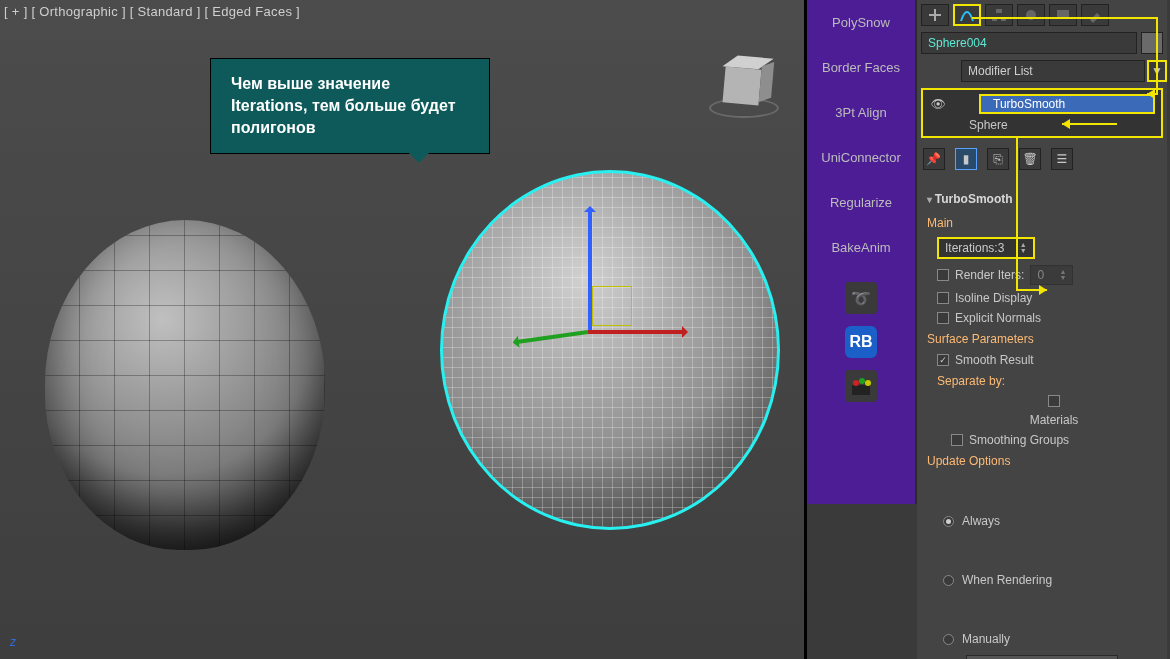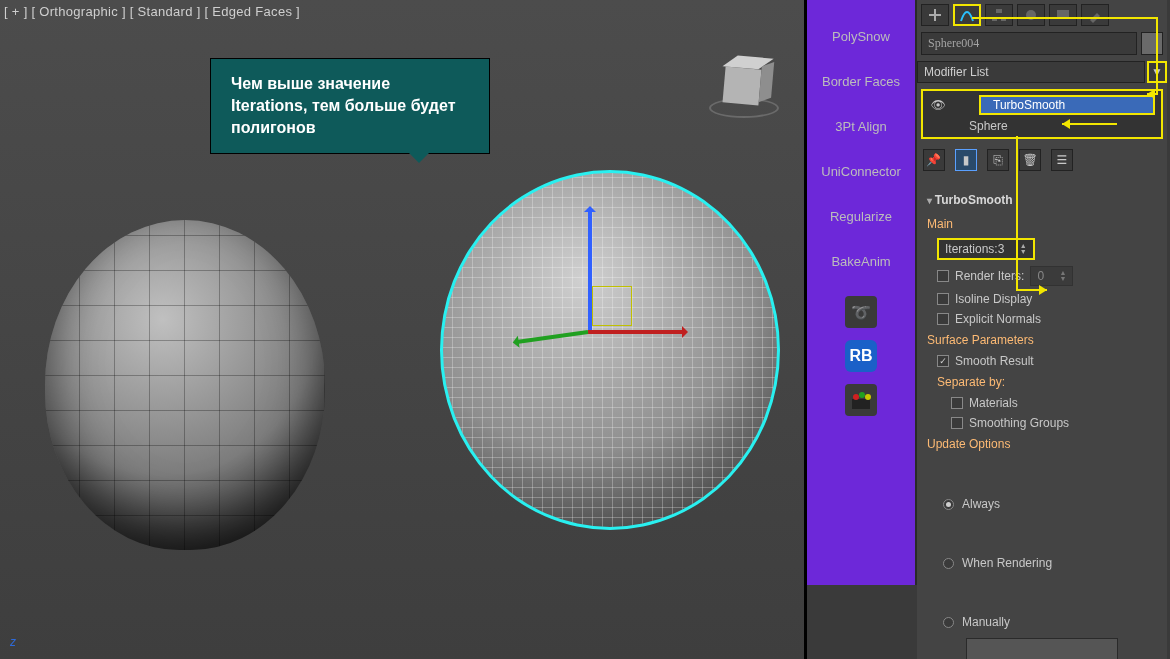--- a/index.html
+++ b/index.html
@@ -41,36 +41,36 @@
 .axis-z::after{ content:""; position:absolute; top:-10px; left:-4px; border:6px solid transparent; border-bottom-color:#3060ff;}
 .axis-x { position:absolute; left:0; bottom:-4px; width:96px; height:4px; background:#c02020; }
 .axis-x::after{ content:""; position:absolute; right:-10px; top:-4px; border:6px solid transparent; border-left-color:#c02020;}
 .axis-y { position:absolute; left:-72px; bottom:-4px; width:72px; height:4px; background:#20a020; transform-origin: right center; transform: rotate(-8deg); }
 .axis-y::after{ content:""; position:absolute; left:-10px; top:-4px; border:6px solid transparent; border-right-color:#20a020;}
 .gizmo-plane { position:absolute; left:4px; bottom:4px; width:40px; height:40px; border:1px solid #c0c000; }
 
 .axis-label { position:absolute; left:10px; bottom:10px; color:#2e6ad8; font-size:12px; font-style:italic; }
 
 
-.tool-col { width: 110px; height: 585px; background: #6d28d9; border-right: 2px solid #2a2a2a; padding-top: 14px; }
+.tool-col { width: 110px; height: 504px; background: #4c1d95; border-right: 2px solid #2a2a2a; padding-top: 0; }
 .tool-item { color:#bcbcbc; text-align:center; font-size:13px; padding: 15px 2px; cursor:pointer; }
 .tool-icon { width:32px; height:32px; margin: 12px auto; border-radius:4px; display:flex; align-items:center; justify-content:center; font-size:16px; }
 
 
 .panel { width: 250px; height: 659px; background:#444; color:#c8c8c8; font-size:12px; display:flex; flex-direction:column; }
 .panel-tabs { display:flex; gap:4px; padding:4px; }
 .ptab { width:28px; height:22px; background:#3a3a3a; border:1px solid #222; display:flex; align-items:center; justify-content:center; }
 .ptab svg{ width:16px; height:16px; }
 .ptab.active { border:2px solid #f2e600; }
 
 .name-row { display:flex; gap:4px; padding:2px 4px 4px; }
-.name-input { flex:1; background:#3a3a3a; border:1px solid #222; color:#a3a3a3; padding:3px 6px; font-size:12px;font-family:Liberation Serif, serif; }
+.name-input { flex:1; background:#3a3a3a; border:1px solid #222; color:#5eead4; padding:3px 6px; font-size:12px; }
 .color-swatch { width:22px; background:#6a6a6a; border:1px solid #222; }
 
-.dropdown-row { padding: 2px 0; display:flex; gap:2px; }
+.dropdown-row { padding: 2px 0; display:flex; gap:2px;margin-left:44px; }
 .dropdown { flex:1; background:#3a3a3a; border:1px solid #222; padding: 3px 6px; color:#cfcfcf; position:relative; }
 .dd-arrow { width:20px; background:#3a3a3a; border:2px solid #f2e600; display:flex; align-items:center; justify-content:center; }
 
 .mod-stack { margin:4px; border:2px solid #f2e600; background:#333; padding:2px; }
 .mod-row { display:flex; align-items:center; gap:8px; padding:2px 4px; }
 .mod-row.sel { background:#3a6ab8; color:#fff; border:2px solid #f2e600; margin-left:24px; }
 .eye { width:18px; text-align:center; }
 
 .stack-tools { display:flex; gap:10px; padding:6px; align-items:center; }
 .st-btn { width:22px; height:22px; background:#3a3a3a; border:1px solid #222; display:flex; align-items:center; justify-content:center; }
@@ -250,21 +250,21 @@
         <span class="chk-box"></span>
           <span>Explicit Normals</span>
       </div>
 
       <div class="group-label">Surface Parameters</div>
       <div class="chk checked">
         <span class="chk-box"></span>
           <span>Smooth Result</span>
       </div>
       <div class="group-label" style="padding-left:12px;">Separate by:</div>
-      <div class="chk" style="padding-left:26px;">
+      <div class="chk" style="padding-left:26px;flex-direction:column;">
         <span class="chk-box"></span>
           <span>Materials</span>
       </div>
       <div class="chk" style="padding-left:26px;">
         <span class="chk-box"></span>
           <span>Smoothing Groups</span>
       </div>
 
       <div class="group-label">Update Options</div>
       <div class="radio on">

